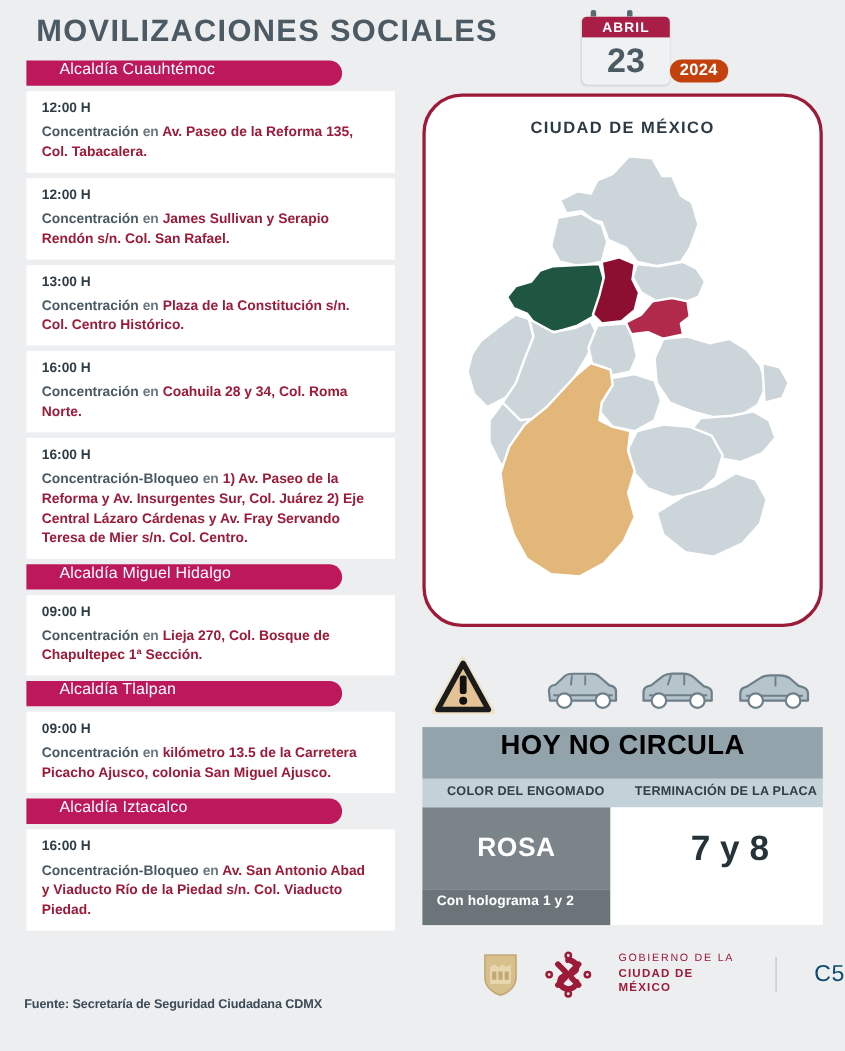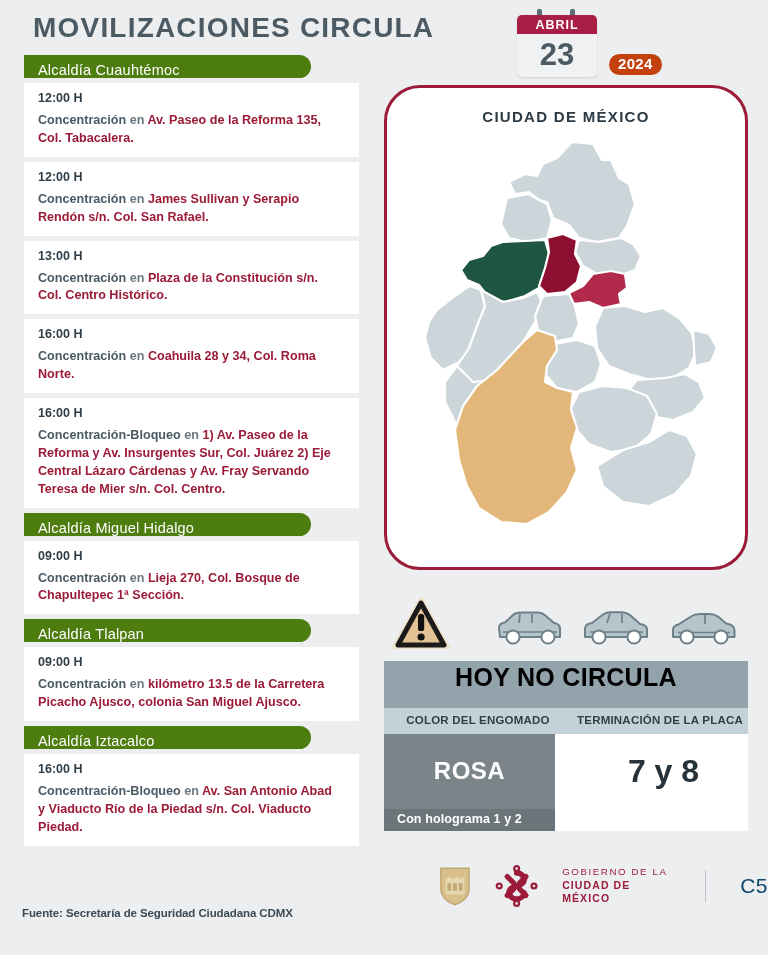--- a/index.html
+++ b/index.html
@@ -28,26 +28,26 @@
 
   
   .left-col {
     position: absolute;
     left: 24px; top: 55px;
     width: 335px;
   }
   .alcaldia-pill {
     position: relative;
     height: 23px;
-    background: #4d7c0f;
+    background: #be185d;
     border-radius: 0 12px 12px 0;
     width: 287px;
     display: flex;
-    align-items: flex-end;
-    padding-left: 14px;
+    align-items: flex-start;
+    padding-left: 30px;
     margin-bottom: 5px;
   }
   .alcaldia-pill-label {
     color: #ffffff;
     font-size: 14.5px;
     font-weight: 400;
     letter-spacing: 0.2px;
     white-space: nowrap;
   }
   .event-card {
@@ -89,21 +89,21 @@
     position: absolute;
     width: 5px; height: 11px;
     background: #5a6b74;
     border-radius: 2px;
     top: 0px;
   }
   .cal-ring.r1 { left: 20px; }
   .cal-ring.r2 { left: 53px; }
   .cal-body {
     position: absolute;
-    top: 6px; left: 0;
+    top: 6px; left: 12px;
     width: 80px; height: 62px;
     background: #f0f1f2;
     border-radius: 5px;
     box-shadow: 0 1px 2px rgba(0,0,0,0.13);
     overflow: hidden;
   }
   .cal-month {
     height: 19px;
     background: #a81e46;
     color: #fff;
@@ -219,21 +219,21 @@
     font-weight: bold;
     padding-left: 24px;
   }
   .hnc-holo-row { display: flex; }
   .hnc-holo {
     flex: 0 0 171px;
     background: #6b7478;
     color: #ffffff;
     font-size: 12.5px;
     font-weight: bold;
-    padding: 3px 0 5px 13px;
+    padding: 3px 0 15px 13px;
     letter-spacing: 0.1px;
   }
   .hnc-holo-fill { flex: 1; background: #ffffff; }
 
   
   .footer-logos {
     position: absolute;
     left: 439px; top: 863px;
     display: flex;
     align-items: center;
@@ -253,21 +253,21 @@
   }
   .c5 {
     font-size: 21px; font-weight: normal; color: #0c4a6e; letter-spacing: 0.5px;
   }
 </style>
 </head>
 <body>
 
 <div class="page">
 
-  <div class="title">MOVILIZACIONES CIRCULA</div>
+  <div class="title">MOVILIZACIONES SOCIALES</div>
 
   <div class="left-col" id="left-col">
       <div class="alcaldia-pill">
         <span class="alcaldia-pill-label">Alcaldía Cuauhtémoc</span>
       </div>
       <div class="event-card">
         <div class="event-time">12:00 H</div>
         <div class="event-text"><span class="kind">Concentración</span> <span class="en">en</span> <span class="place">Av. Paseo de la Reforma 135, Col. Tabacalera.</span></div>
       </div>
       <div class="event-card">

